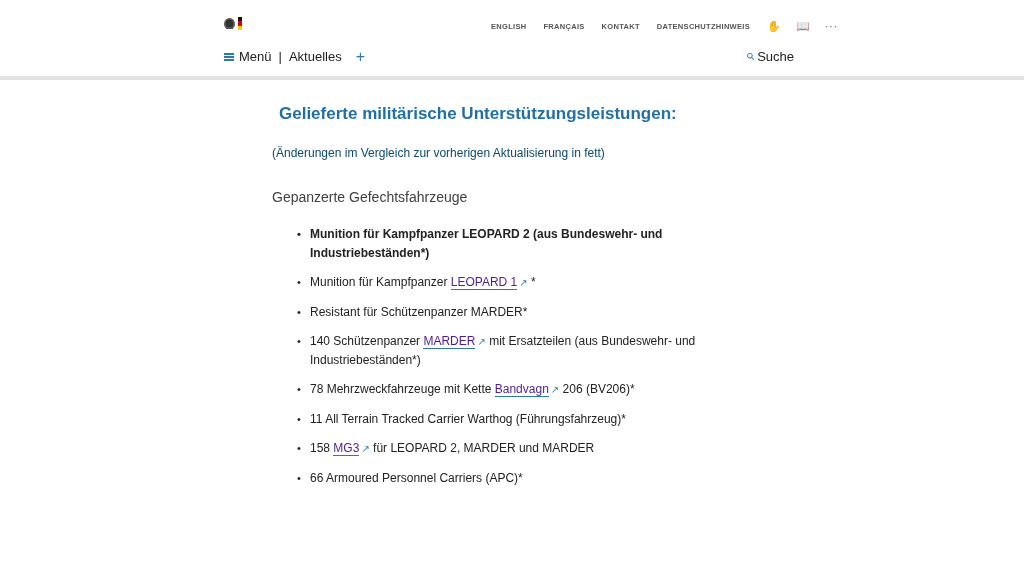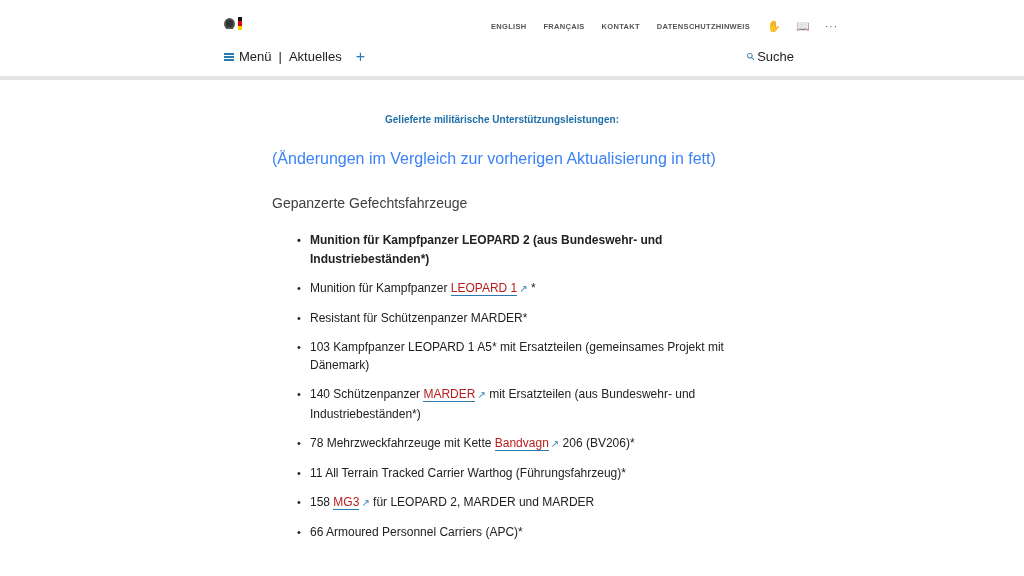--- a/index.html
+++ b/index.html
@@ -20,28 +20,28 @@
   .more { font-size: 10px; color: #555; letter-spacing: 1px; }
   .main-nav { position: absolute; top: 49px; left: 224px; right: 230px; display: flex; align-items: center; }
   .burger { width: 10px; height: 8px; display: inline-block; margin-right: 5px;
     background: linear-gradient(#2a7ab0 0 2px, transparent 2px 3px, #2a7ab0 3px 5px, transparent 5px 6px, #2a7ab0 6px 8px); }
   .nav-text { font-size: 13px; color: #222; }
   .sep { font-size: 13px; color: #222; margin: 0 7px; }
   .plus { font-size: 16px; color: #2a7ab0; margin-left: 14px; line-height: 13px; }
   .search { position: absolute; right: 0; display: flex; align-items: center; font-size: 13px; color: #222; }
   .search .mag { color: #2a7ab0; font-size: 10px; margin-right: 3px; transform: rotate(-45deg); display: inline-block; }
   .content { position: absolute; left: 272px; top: 96px; width: 460px; }
-  h2 { margin: 13px; font-size: 10px; color: #1f6fa8; font-weight: bold; line-height: 22px; text-align: center; }
-  .note { margin: 20px 0 0 0; font-size: 16px; line-height: 16px; color: #3b82f6; }
+  h2 { margin: 7px; font-size: 17px; color: #1f6fa8; font-weight: bold; line-height: 22px; }
+  .note { margin: 20px 0 0 0; font-size: 12px; line-height: 16px; color: #0c4a6e; }
   h3 { margin: 26px 0 0 0; font-size: 14px; color: #404040; font-weight: normal; line-height: 20px; }
   ul { list-style: none; margin: 18px 0 0 0; padding: 0; }
   li { position: relative; padding-left: 38px; font-size: 12px; line-height: 18.5px; color: #222; margin-bottom: 10.5px; }
   li::before { content: "•"; position: absolute; left: 25px; top: 0; font-size: 11px; }
   li.bold { font-weight: bold; }
-  .link { color: #b91c1c; text-decoration: none; border-bottom: 1px solid #2a7ab0; }
+  .link { color: #4c1d95; text-decoration: none; border-bottom: 1px solid #2a7ab0; }
   .ext { color: #2a7ab0; font-size: 10px; margin-left: 2px; }
 </style>
 </head>
 <body>
 
 <div class="header">
   <div class="logo">
     <span class="eagle"></span>
     <span class="flag"></span>
   </div>
@@ -69,20 +69,19 @@
 <div class="header-shadow"></div>
 
 <div class="content">
   <h2>Gelieferte militärische Unterstützungsleistungen:</h2>
   <p class="note">(Änderungen im Vergleich zur vorherigen Aktualisierung in fett)</p>
   <h3>Gepanzerte Gefechtsfahrzeuge</h3>
   <ul id="items">
       <li class="bold"><span>Munition für Kampfpanzer LEOPARD 2 (aus Bundeswehr- und Industriebeständen*)</span></li>
       <li><span>Munition für Kampfpanzer </span><a href="#" class="link">LEOPARD 1</a><span class="ext">↗</span><span> *</span></li>
       <li><span>Resistant für Schützenpanzer MARDER*</span></li>
-      <li><span>103 Kampfpanzer LEOPARD 1 A5* mit Ersatzteilen (gemeinsames Projekt mit Dänemark)</span></li>
       <li><span>140 Schützenpanzer </span><a href="#" class="link">MARDER</a><span class="ext">↗</span><span>  mit Ersatzteilen (aus Bundeswehr- und Industriebeständen*)</span></li>
       <li><span>78 Mehrzweckfahrzeuge mit Kette </span><a href="#" class="link">Bandvagn</a><span class="ext">↗</span><span>  206 (BV206)*</span></li>
       <li><span>11 All Terrain Tracked Carrier Warthog (Führungsfahrzeug)*</span></li>
       <li><span>158 </span><a href="#" class="link">MG3</a><span class="ext">↗</span><span>  für LEOPARD 2, MARDER und MARDER</span></li>
       <li><span>66 Armoured Personnel Carriers (APC)*</span></li>
     </ul>
 </div>
 
 </body></html>

